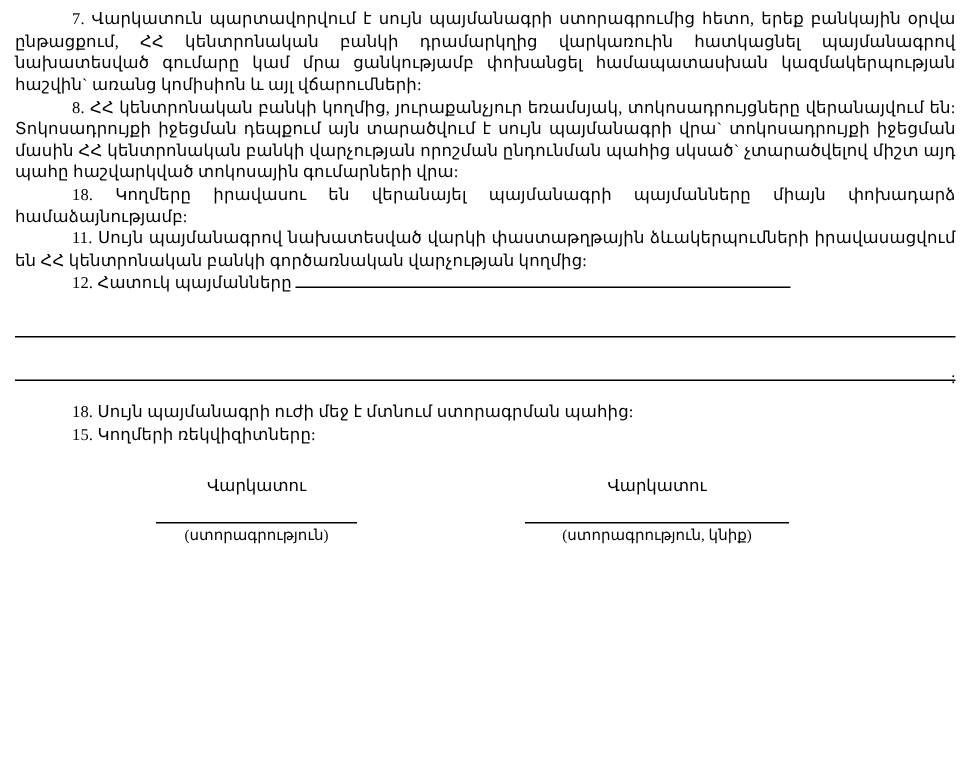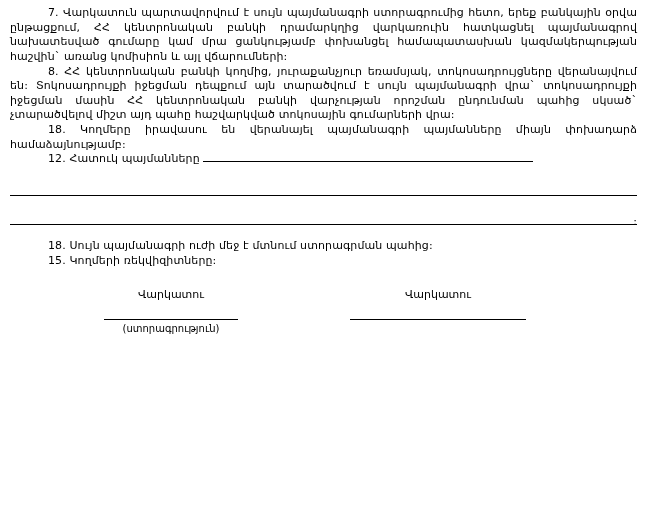--- a/index.html
+++ b/index.html
@@ -15,20 +15,21 @@
     font-size: 11px;
     line-height: 1.32;
     overflow: hidden;
   }
   .page {
     position: relative;
     width: 651px;
     height: 418px;
     padding: 0;
     box-sizing: border-box;
+    font-family: Liberation Serif, serif;
   }
   .body-text {
     padding: 6px 14px 0 10px;
   }
   p.clause {
     margin: 0 0 0 0;
     text-align: justify;
     text-indent: 38px;
     font-size: 11px;
     line-height: 1.33;
@@ -89,20 +90,21 @@
 </style>
 </head>
 <body>
 
 <div class="page">
   <div class="body-text">
 
     <p class="clause">7. Վարկատուն պարտավորվում է սույն պայմանագրի ստորագրումից հետո, երեք բանկային օրվա ընթացքում, ՀՀ կենտրոնական բանկի դրամարկղից վարկառուին հատկացնել պայմանագրով նախատեսված գումարը կամ մրա ցանկությամբ փոխանցել համապատասխան կազմակերպության հաշվին` առանց կոմիսիոն և այլ վճարումների:</p>
     <p class="clause">8. ՀՀ կենտրոնական բանկի կողմից, յուրաքանչյուր եռամսյակ, տոկոսադրույցները վերանայվում են: Տոկոսադրույքի իջեցման դեպքում այն տարածվում է սույն պայմանագրի վրա` տոկոսադրույքի իջեցման մասին ՀՀ կենտրոնական բանկի վարչության որոշման ընդունման պահից սկսած` չտարածվելով միշտ այդ պահը հաշվարկված տոկոսային գումարների վրա:</p>
     <p class="clause">18. Կողմերը իրավասու են վերանայել պայմանագրի պայմանները միայն փոխադարձ համաձայնությամբ:</p>
+    <p class="clause">11. Սույն պայմանագրով նախատեսված վարկի փաստաթղթային ձևակերպումների իրավասացվում են  ՀՀ  կենտրոնական բանկի գործառնական վարչության կողմից:</p>
 
     <p class="clause">
       <span>12. Հատուկ պայմանները</span>
       <span class="fill-line" style="width:330px;"></span>
     </p>
 
     <div class="spacer-14"></div>
     <div class="rule-row">
       <div class="rule"></div>
     </div>
@@ -119,17 +121,18 @@
 
     <div class="sign-block">
       <div class="sign-col">
         <div class="sign-label">Վարկատու</div>
         <div class="sign-rule"></div>
         <div class="sign-caption">(ստորագրություն)</div>
       </div>
       <div class="sign-col second">
         <div class="sign-label">Վարկատու</div>
         <div class="sign-rule"></div>
+        <div class="sign-caption">(ստորագրություն, կնիք)</div>
       </div>
     </div>
 
   </div>
 </div>
 
 </body></html>

